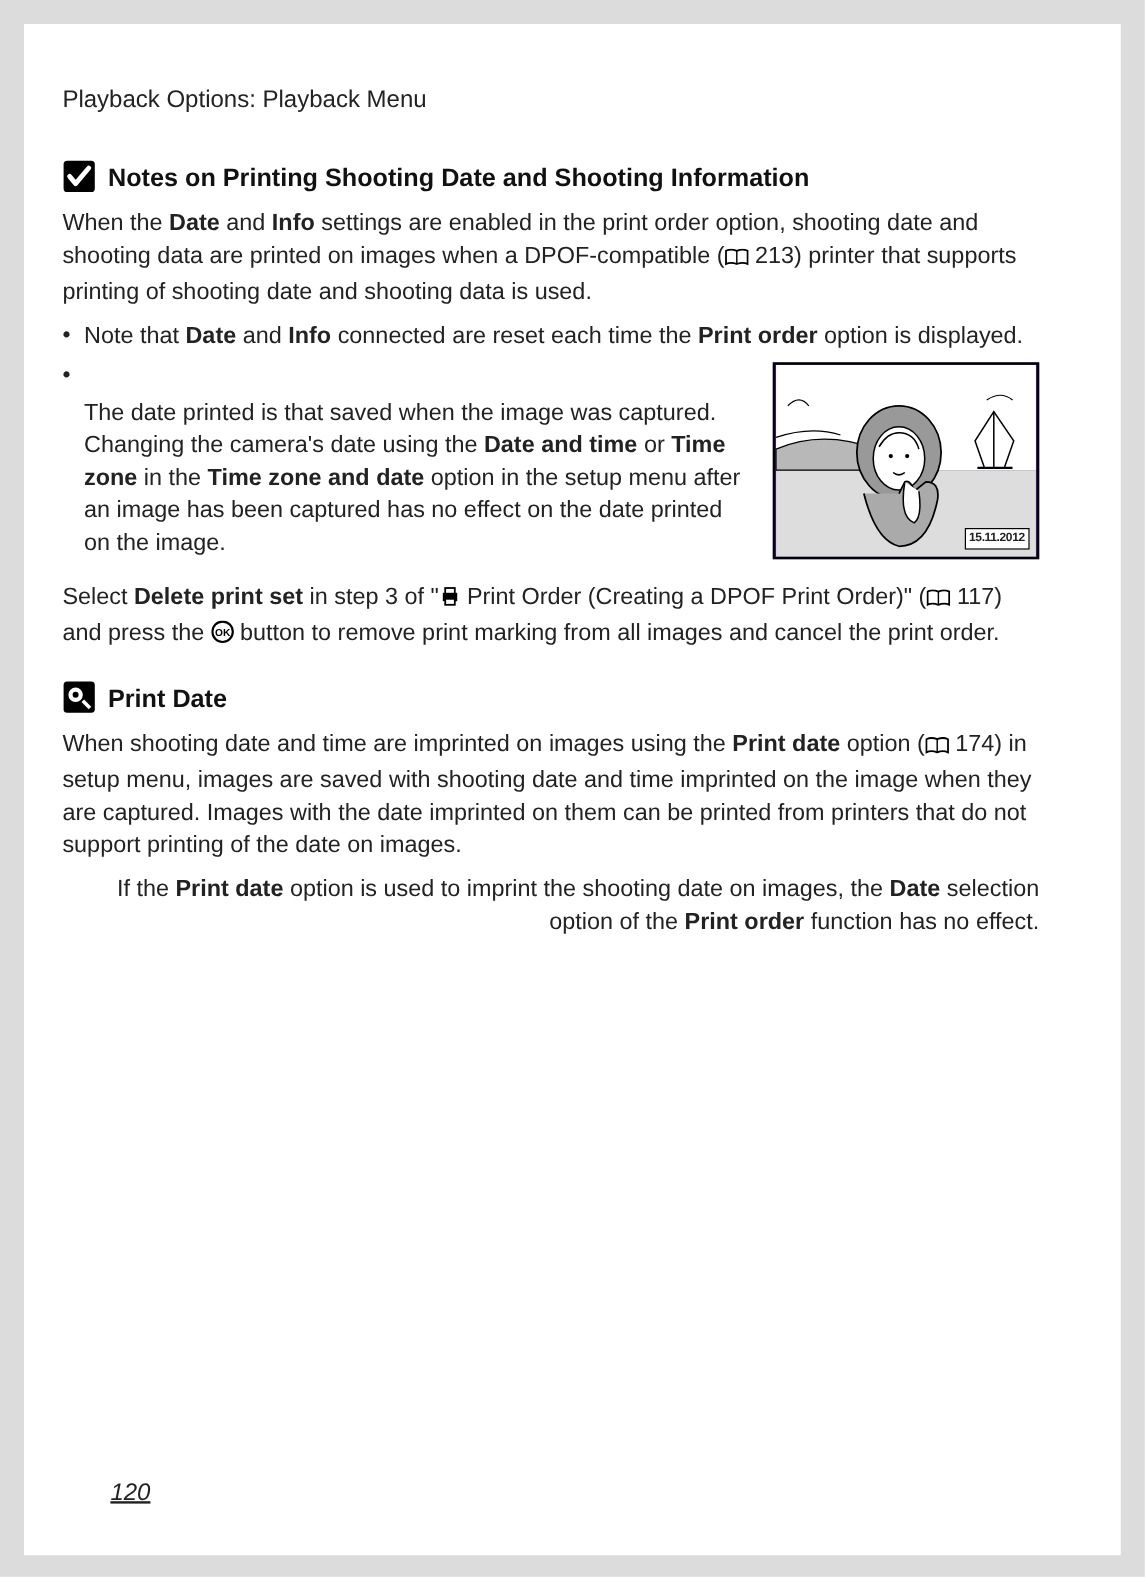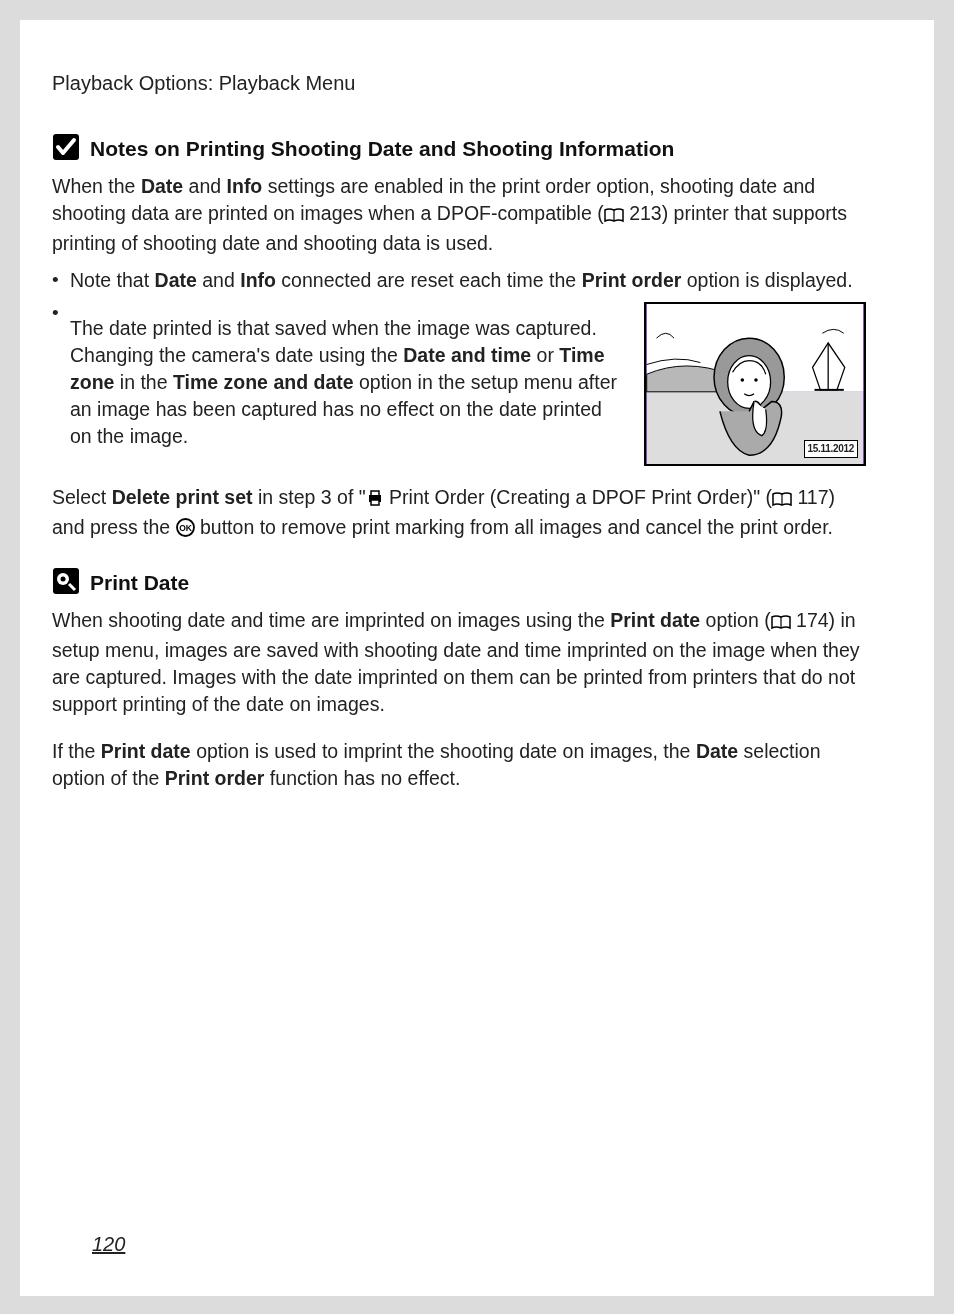--- a/index.html
+++ b/index.html
@@ -65,21 +65,21 @@
     padding-left: 18px;
     margin-bottom: 6px;
   }
   ul.bullets li::before {
     content: "•";
     position: absolute;
     left: 0;
     top: 0;
     font-size: 19px;
   }
-  .with-figure { display: flex; gap: 19px; align-items: center; }
+  .with-figure { display: flex; gap: 19px; align-items: flex-end; }
   .with-figure .txt { flex: 1; }
   .figure {
     width: 222px;
     height: 164px;
     border: 2px solid #000;
     background: #4c1d95;
     position: relative;
     flex-shrink: 0;
     margin-top: 2px;
   }
@@ -119,21 +119,21 @@
     font-size: 20px;
     color: #222;
     text-decoration: underline;
   }
   .inline-icon {
     display: inline-block;
     vertical-align: -3px;
   }
   .sect2 { margin-top: 30px; }
   .sect3 { margin-top: 24px; }
-  .para-gap { margin-top: 20px; }
+  .para-gap { margin-top: 10px; text-align: right; }
 </style>
 </head>
 <body>
 
 <div class="side-tab"></div>
 <div class="side-tab-text">More on Playback</div>
 
 <div class="page">
 
   <div class="header">Playback Options: Playback Menu</div>

